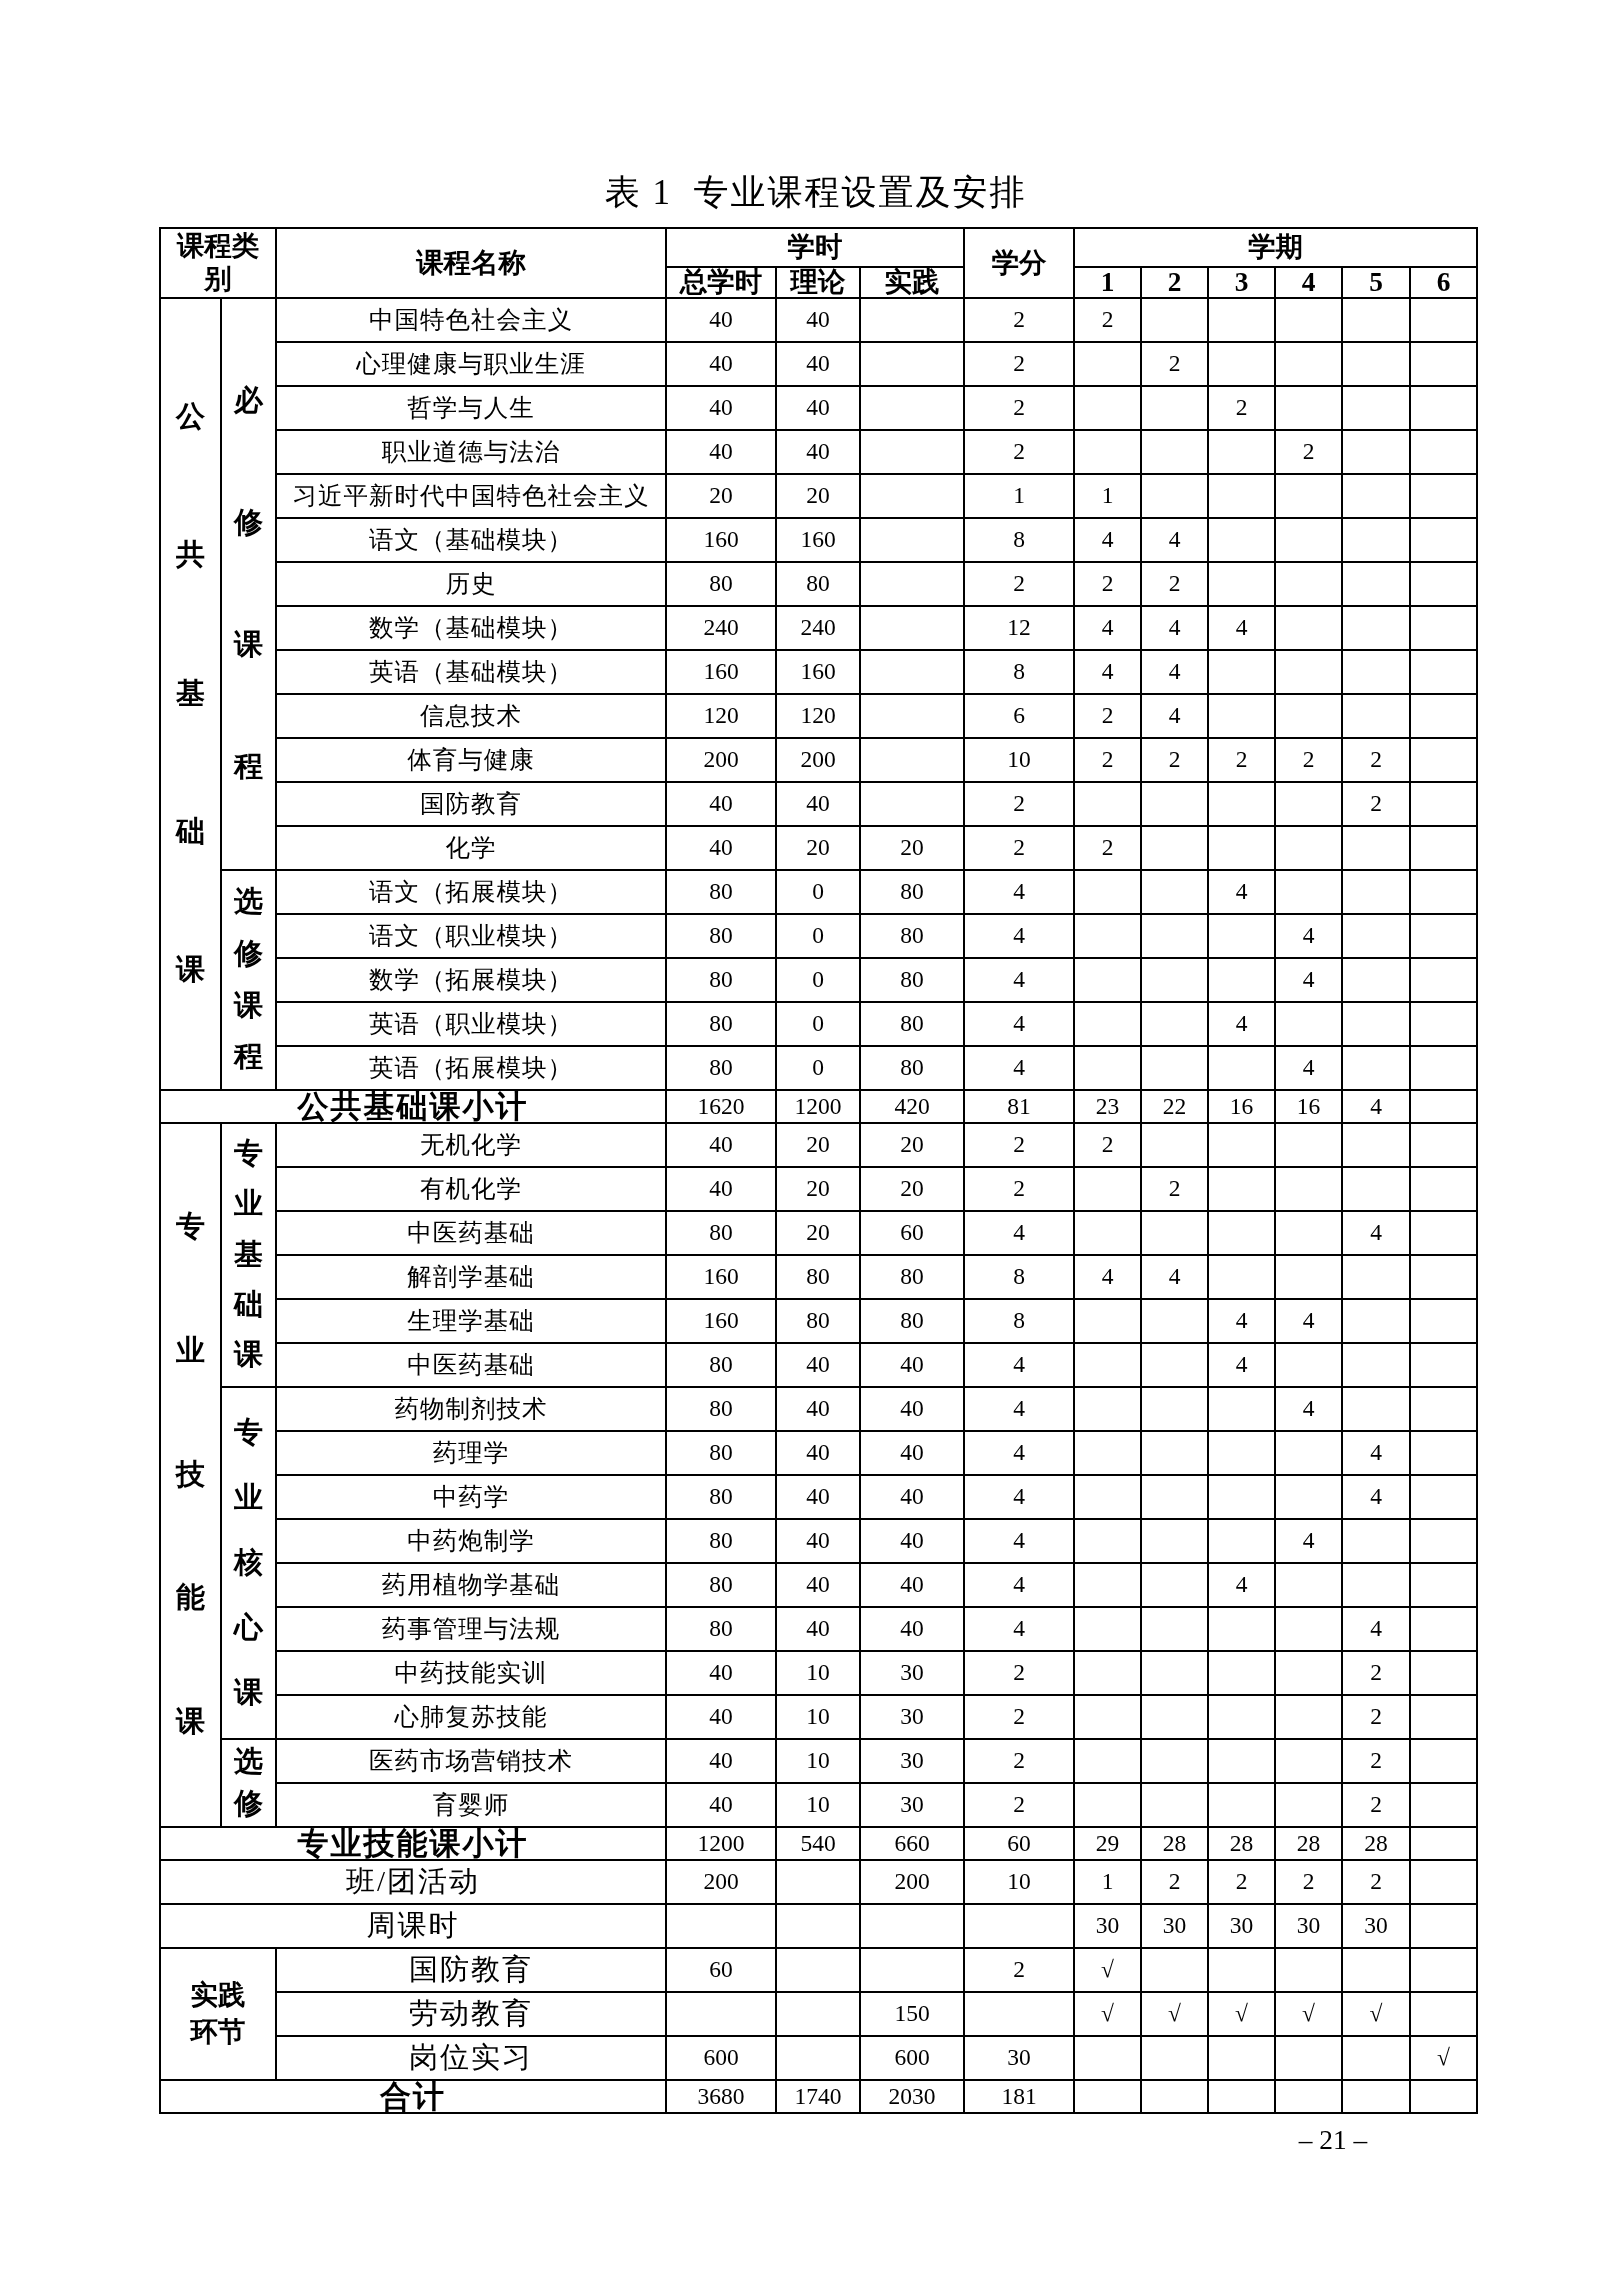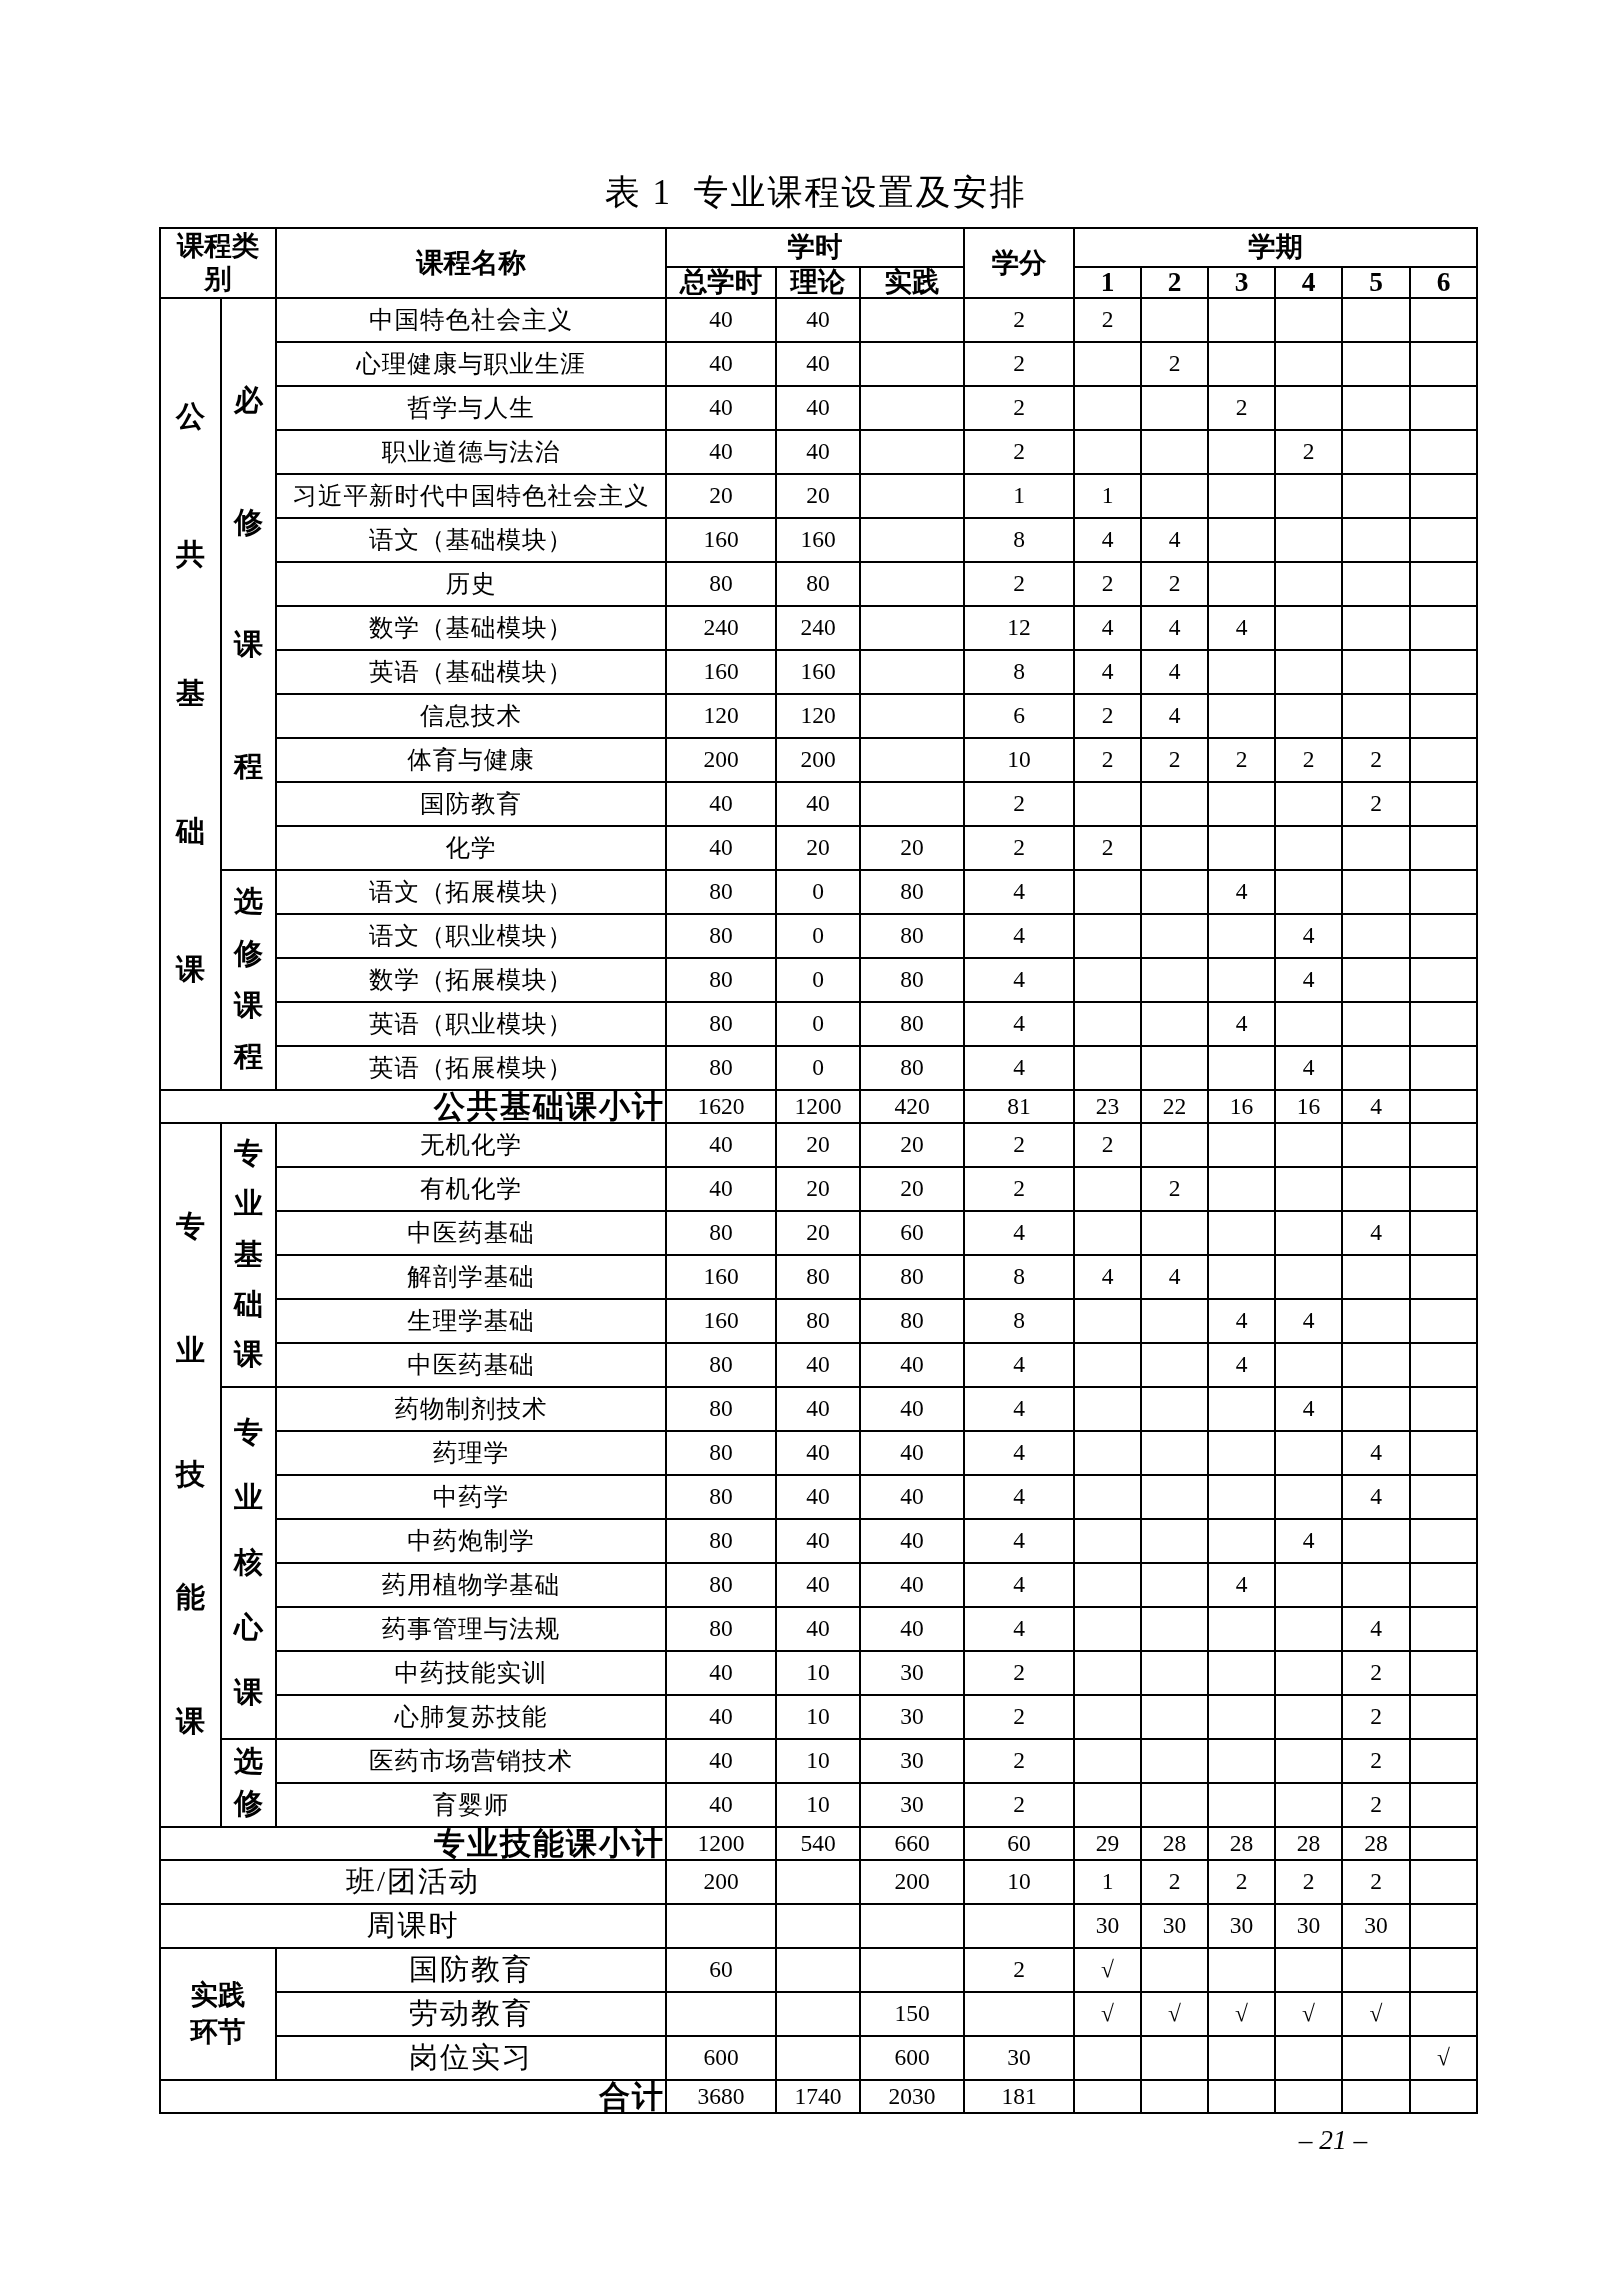--- a/index.html
+++ b/index.html
@@ -34,36 +34,35 @@
   }
   thead tr.h1{height:39px;}
   thead tr.h2{height:29px;}
   th{font-size:27.4px;font-weight:bold;line-height:1.05;}
   th .wrap3{width:3.1em;margin:0 auto;line-height:1.2;}
   tbody tr{height:44px;}
   tbody tr.short{height:33px;}
   td.name{font-size:24.5px;letter-spacing:1px;}
   td.num{font-size:23.5px;}
   td.b{font-weight:normal;text-align:center;}
-  td.sumlabel{font-size:31px;font-weight:bold;line-height:1;letter-spacing:2px;text-align:right;}
+  td.sumlabel{font-size:31px;font-weight:bold;line-height:1;letter-spacing:2px;}
   td.rowlabel{font-size:29px;font-weight:normal;letter-spacing:2px;}
   td.cat{position:relative;font-weight:bold;font-size:29px;}
   td.cat .vwrap{
     position:absolute;left:0;top:0;right:0;bottom:0;
     display:flex;flex-direction:column;
     justify-content:space-evenly;align-items:center;
   }
   td.cat.lines{font-size:27.4px;line-height:1.35;}
   .tt{border-top:2.9px solid #000 !important;}
   .page-number{
     position:absolute;
     top:2125px;left:1245px;width:176px;
     text-align:center;
     font-size:27.4px;
-    font-style:italic;
   }
 </style>
 </head>
 <body>
 
 <div class="page-title">表 1  专业课程设置及安排</div>
 
 <table class="curriculum">
   <colgroup>
     <col style="width:61px">

